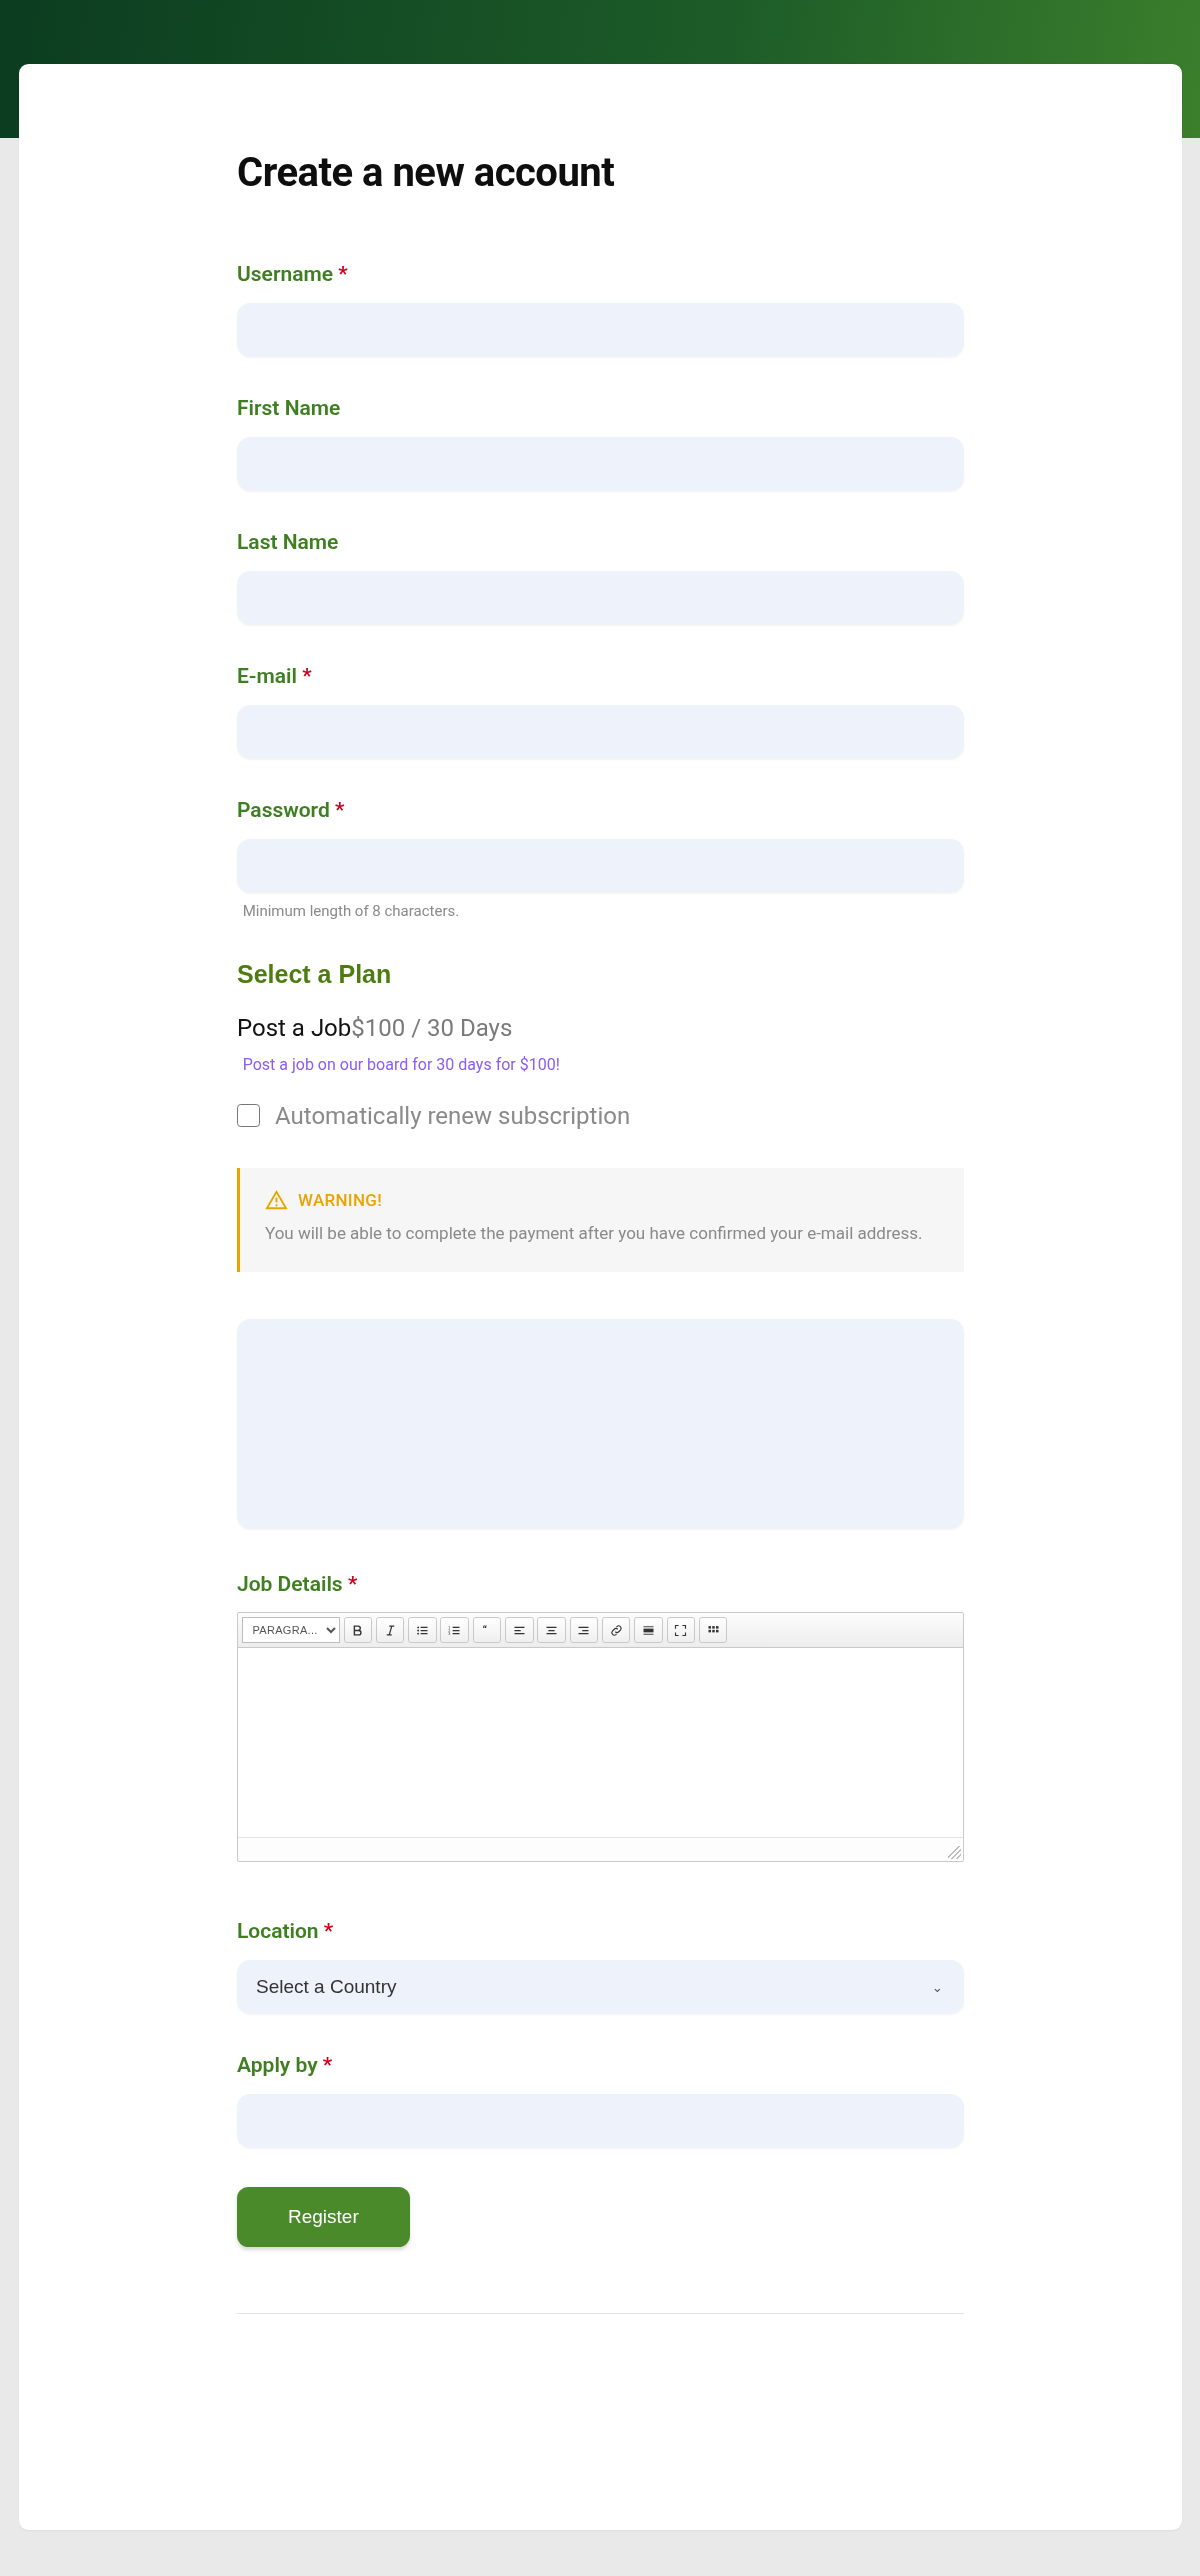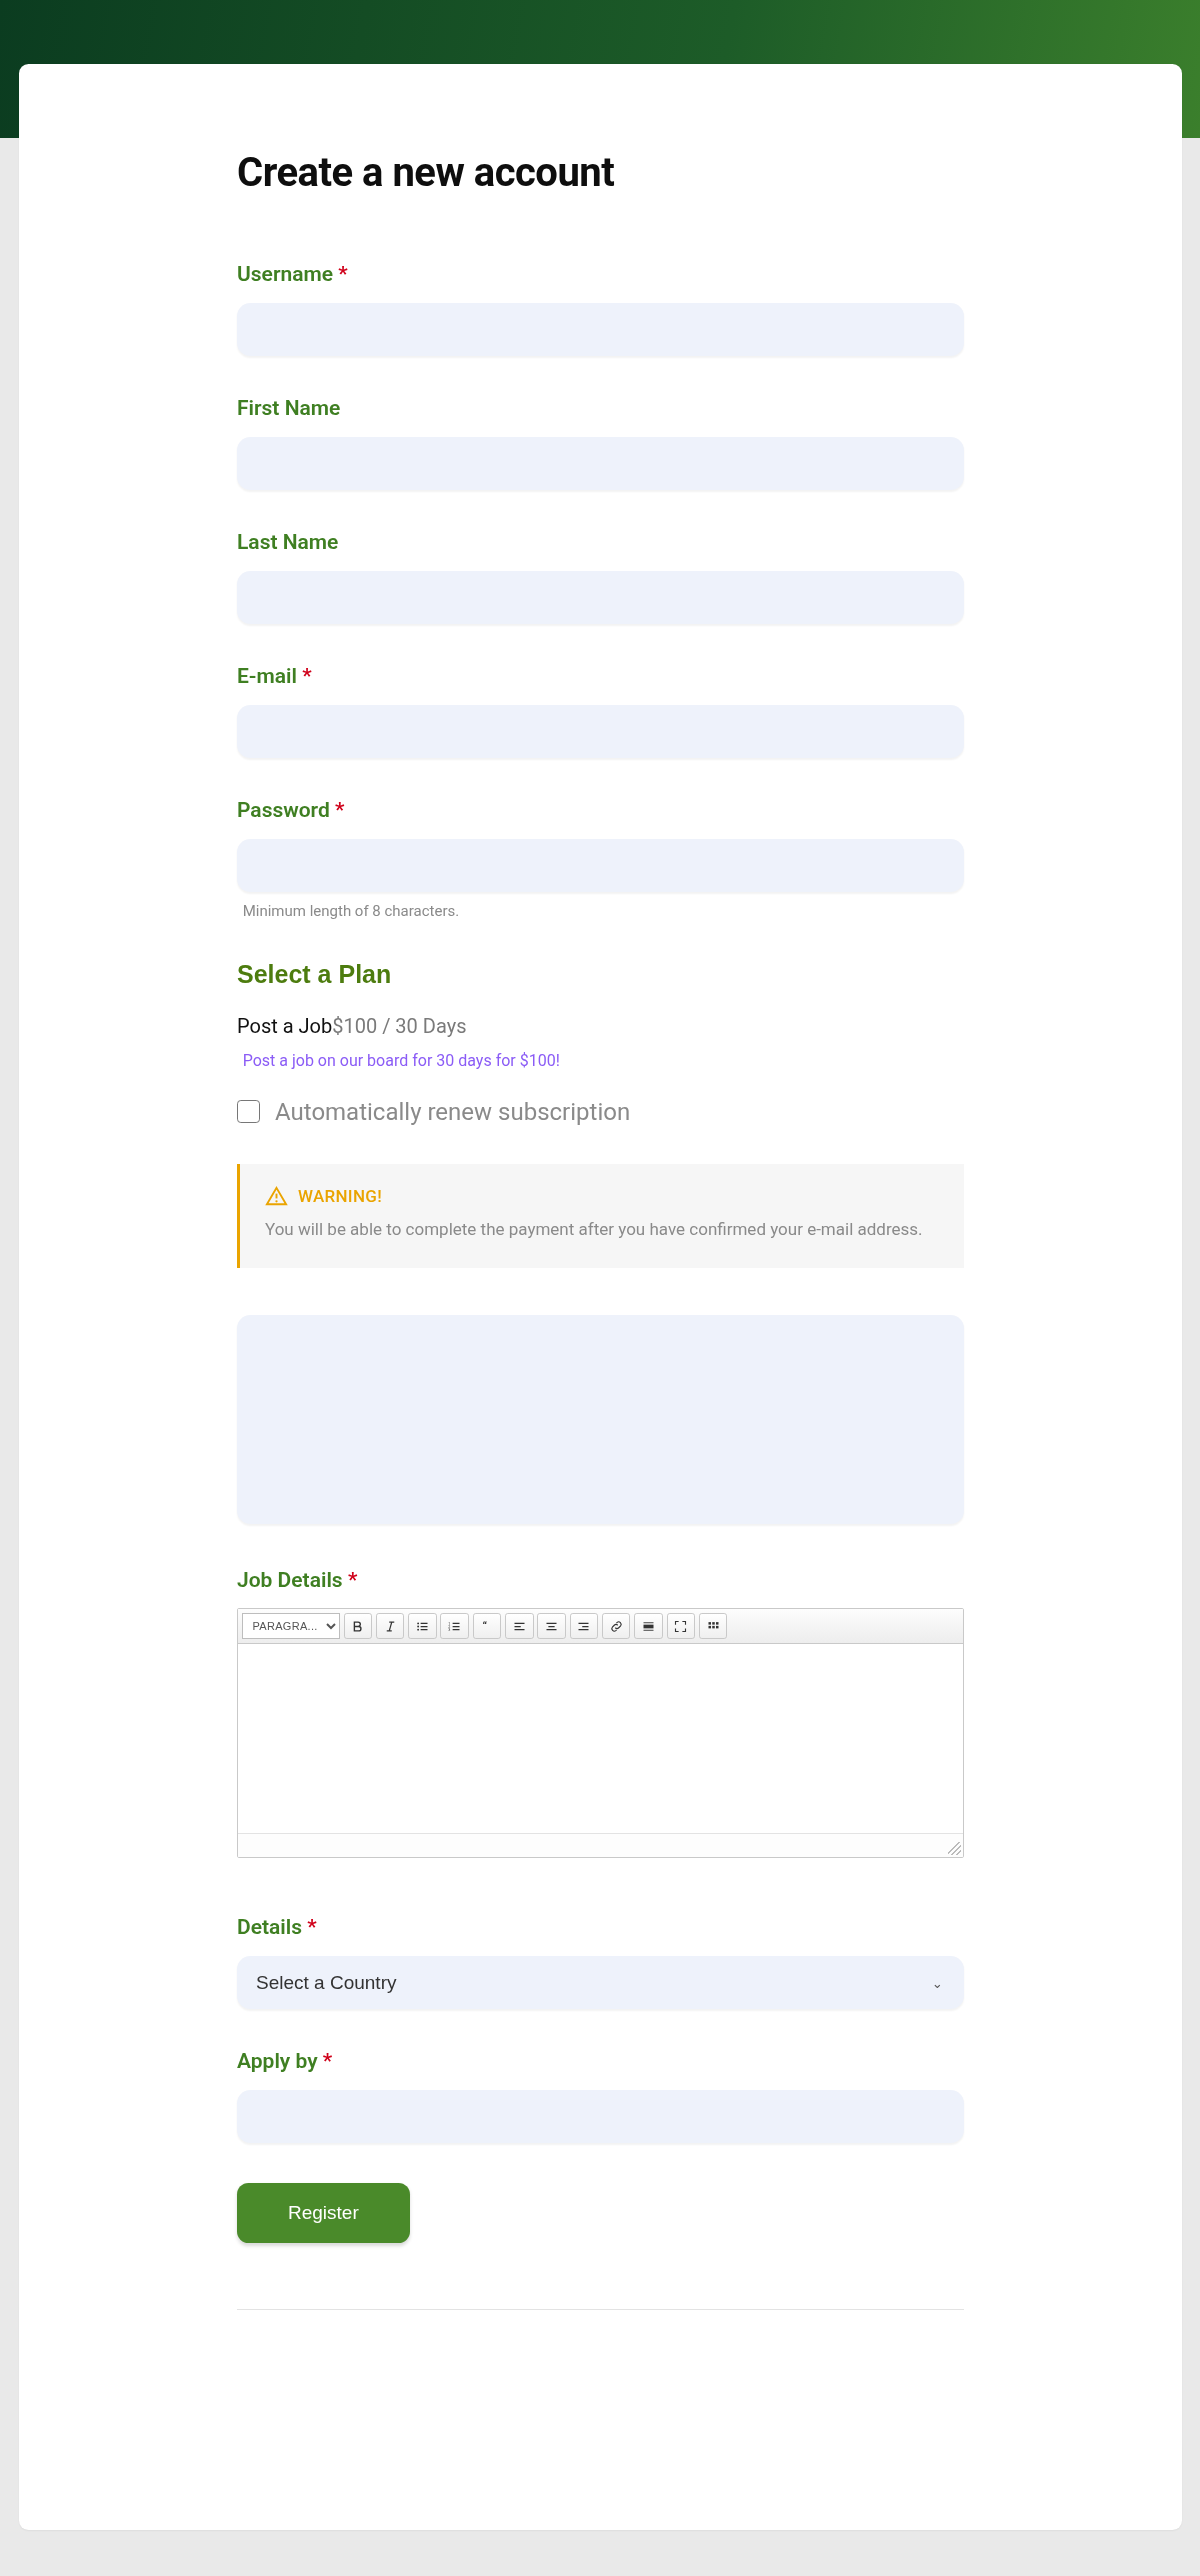--- a/index.html
+++ b/index.html
@@ -84,21 +84,21 @@
     padding-left: 5.7px;
   }
   .section-title {
     font-size: 25px;
     font-weight: 600;
     color: #4d7c0f;
     margin-top: 9.5px;
     margin-bottom: 25px;
     font-family: "Segoe UI", Arial, sans-serif;
   }
-  .plan-line { font-size: 20px; margin-bottom: 13.3px; }
+  .plan-line { font-size: 24px; margin-bottom: 13.3px; }
   .plan-name { color: #111; }
   .plan-price { color: #7a7a7a; }
   .plan-desc { font-size: 16px; color: #8b5cf6; padding-left: 5.7px; margin-bottom: 28px; }
   .check-row { display: flex; align-items: center; gap: 15px; margin-bottom: 38px; }
   .checkbox {
     width: 23px; height: 23px;
     border: 1.9px solid #777;
     border-radius: 3.8px;
     background: #fff;
     cursor: pointer;
@@ -380,21 +380,21 @@
               </svg>
             </div>
         </div>
         <div class="editor-area"></div>
         <div class="editor-status"></div>
       </div>
     </div>
 
     <div class="field">
       <label class="field-label">
-        <span>Details</span>
+        <span>Location</span>
         <span class="req">*</span>
       </label>
       <div class="select-wrap">
         <select class="select-input">
           <option>Select a Country</option>
         </select>
         <span class="select-caret">⌄</span>
       </div>
     </div>
 

